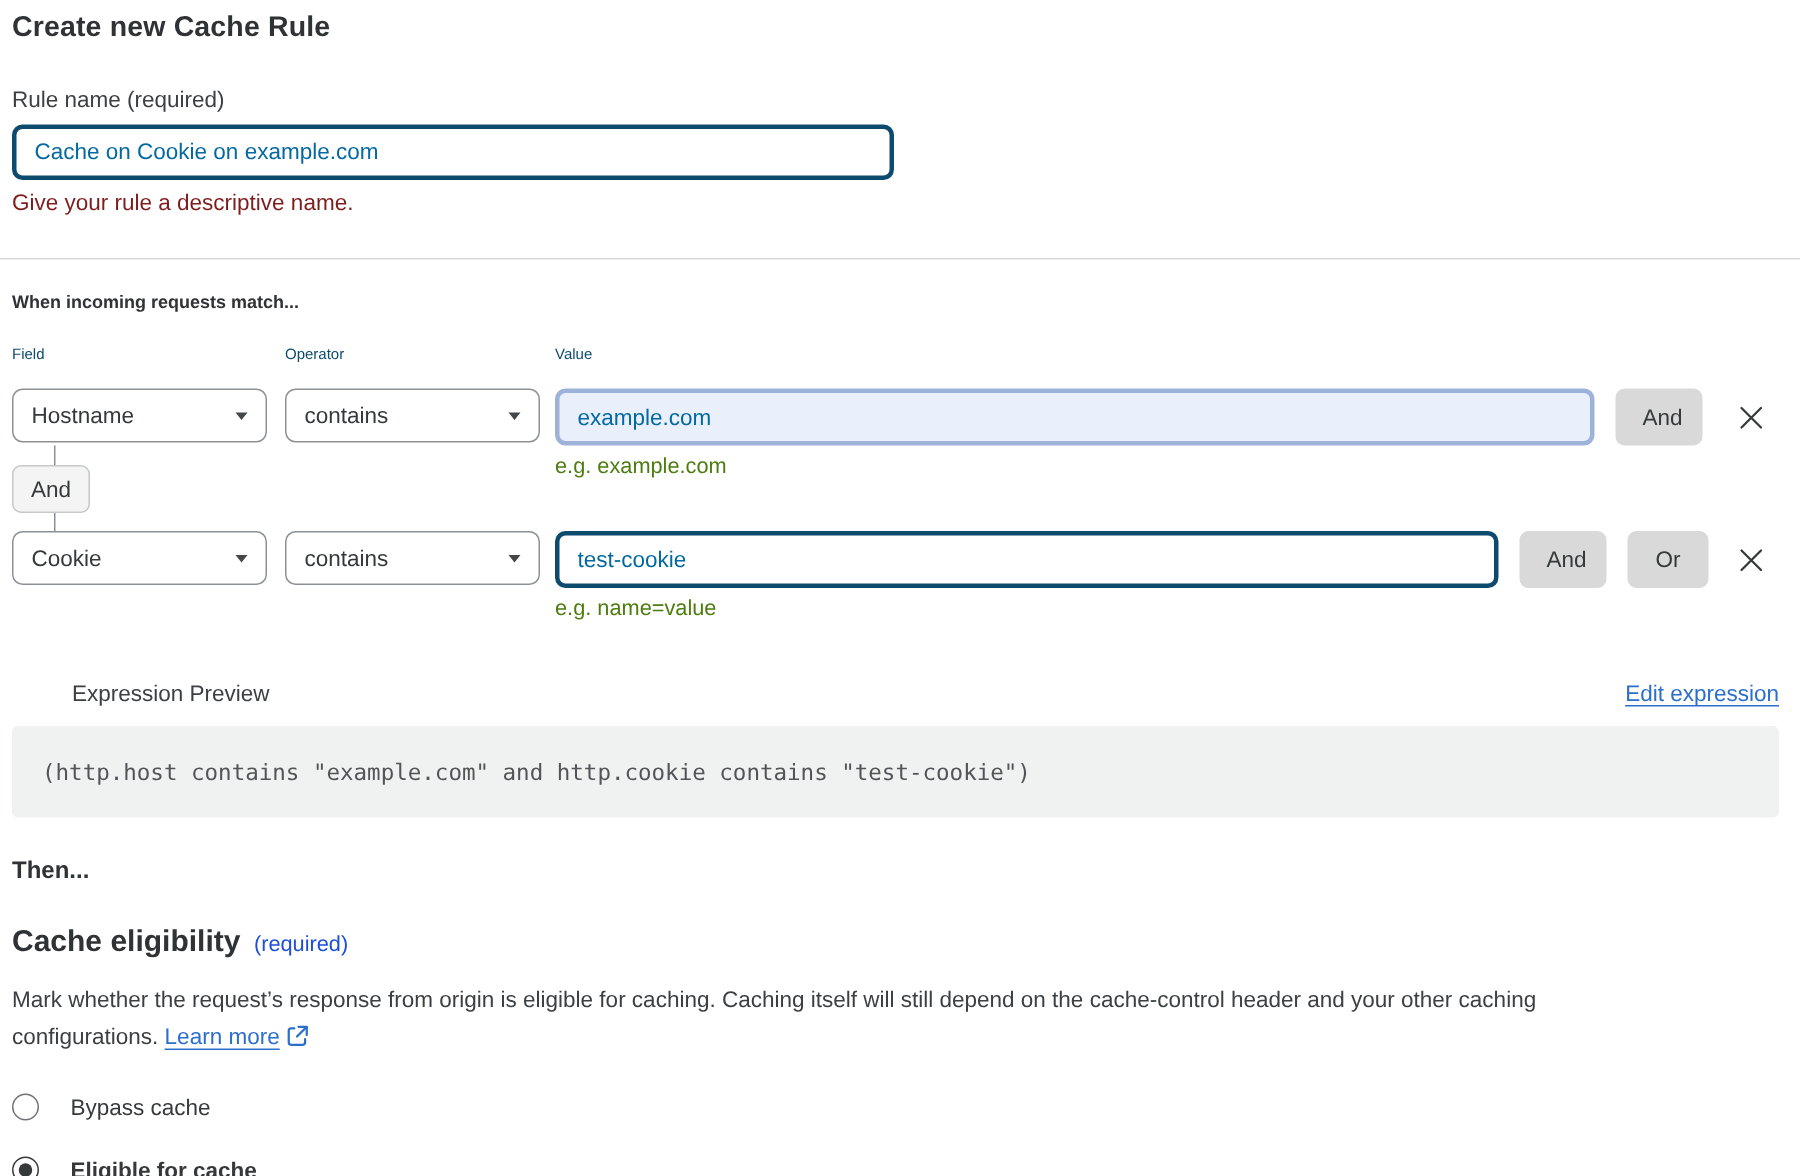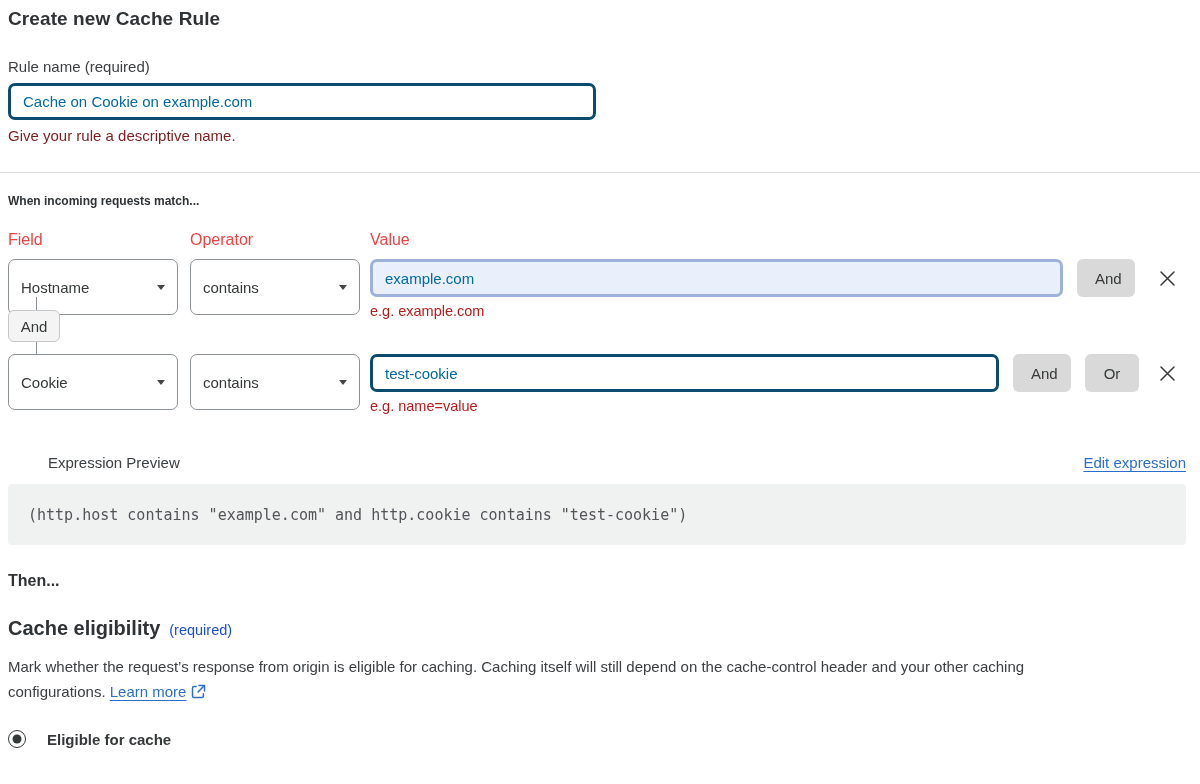--- a/index.html
+++ b/index.html
@@ -26,46 +26,46 @@
     font-family: "Liberation Sans", sans-serif; outline: none;
   }
   .rule-name-input { margin-top: 8px; width: 588px; height: 37px; }
   .helper-text { margin-top: 7px; font-size: 15px; color: #7f1d1d; }
 
   .section-divider { border: none; border-top: 1px solid #d8dadb; margin: 28px -8px 0 -8px; }
 
   .match-heading { margin-top: 21px; font-size: 12px; font-weight: 700; color: #303336; }
 
   .builder { position: relative; margin-top: 23px; height: 186px; }
-  .builder .col-label { position: absolute; top: 0; font-size: 16px; color: #ef4444; }
+  .builder .col-label { position: absolute; top: 0; font-size: 10px; color: #0c4a6e; }
   .col-label-field { left: 0; }
   .col-label-operator { left: 182px; }
   .col-label-value { left: 362px; }
 
   .select {
-    position: absolute; height: 56px; width: 170px; background: #fff;
+    position: absolute; height: 36px; width: 170px; background: #fff;
     border: 1px solid #8c9196; border-radius: 7px;
     display: flex; align-items: center; justify-content: space-between;
     padding: 0 12px; font-size: 15px; cursor: pointer;
   }
   .caret-down {
     width: 0; height: 0;
     border-left: 4.5px solid transparent; border-right: 4.5px solid transparent;
     border-top: 5.5px solid #43474a;
   }
   .row1 { top: 28px; }
   .row2 { top: 123px; }
   .sel-field { left: 0; }
   .sel-operator { left: 182px; }
 
   .value-input { position: absolute; left: 362px; }
   .value-input-1 { top: 28px; width: 693px; background: #e9f0fb; border-color: #9cb2d8; }
   .value-input-2 { top: 123px; width: 629px; }
 
-  .hint { position: absolute; left: 362px; font-size: 14.5px; color: #b91c1c; }
+  .hint { position: absolute; left: 362px; font-size: 14.5px; color: #4d7c0f; }
   .hint-1 { top: 72px; }
   .hint-2 { top: 167px; }
 
   .logic-btn {
     position: absolute; height: 38px; border: none; border-radius: 6px;
     background: #d9d9d9; color: #36393a; font-size: 15px;
     font-family: "Liberation Sans", sans-serif; cursor: pointer; padding: 0 18px;
   }
   .btn-and-1 { left: 1069px; top: 28px; width: 58px; }
   .btn-and-2 { left: 1005px; top: 123px; width: 58px; }
@@ -204,19 +204,23 @@
   <p class="ce-desc">
     <span>Mark whether the request’s response from origin is eligible for caching. Caching itself will still depend on the cache-control header and your other caching</span><br>
     <span>configurations.</span>
     <a class="link">Learn more</a><span class="ext-link-icon"><svg width="15" height="15" viewBox="0 0 15 15">
           <path d="M5.2 2.6 H3.1 C2.2 2.6 1.5 3.3 1.5 4.2 V11.9 C1.5 12.8 2.2 13.5 3.1 13.5 H10.8 C11.7 13.5 12.4 12.8 12.4 11.9 V9.8" stroke="#2c6ecb" stroke-width="1.5" fill="none" stroke-linecap="round"></path>
           <path d="M8 1.5 H13.5 V7" stroke="#2c6ecb" stroke-width="1.5" fill="none" stroke-linecap="round" stroke-linejoin="round"></path>
           <path d="M13.2 1.8 L7 8" stroke="#2c6ecb" stroke-width="1.5" fill="none" stroke-linecap="round"></path>
         </svg></span>
   </p>
 
+  <div class="radio-row radio-row-1">
+    <span class="radio-circle"></span>
+    <span class="radio-label">Bypass cache</span>
+  </div>
 
   <div class="radio-row radio-row-2">
     <span class="radio-circle selected"></span>
     <span class="radio-label bold">Eligible for cache</span>
   </div>
 
 </div>
 
 </body></html>

